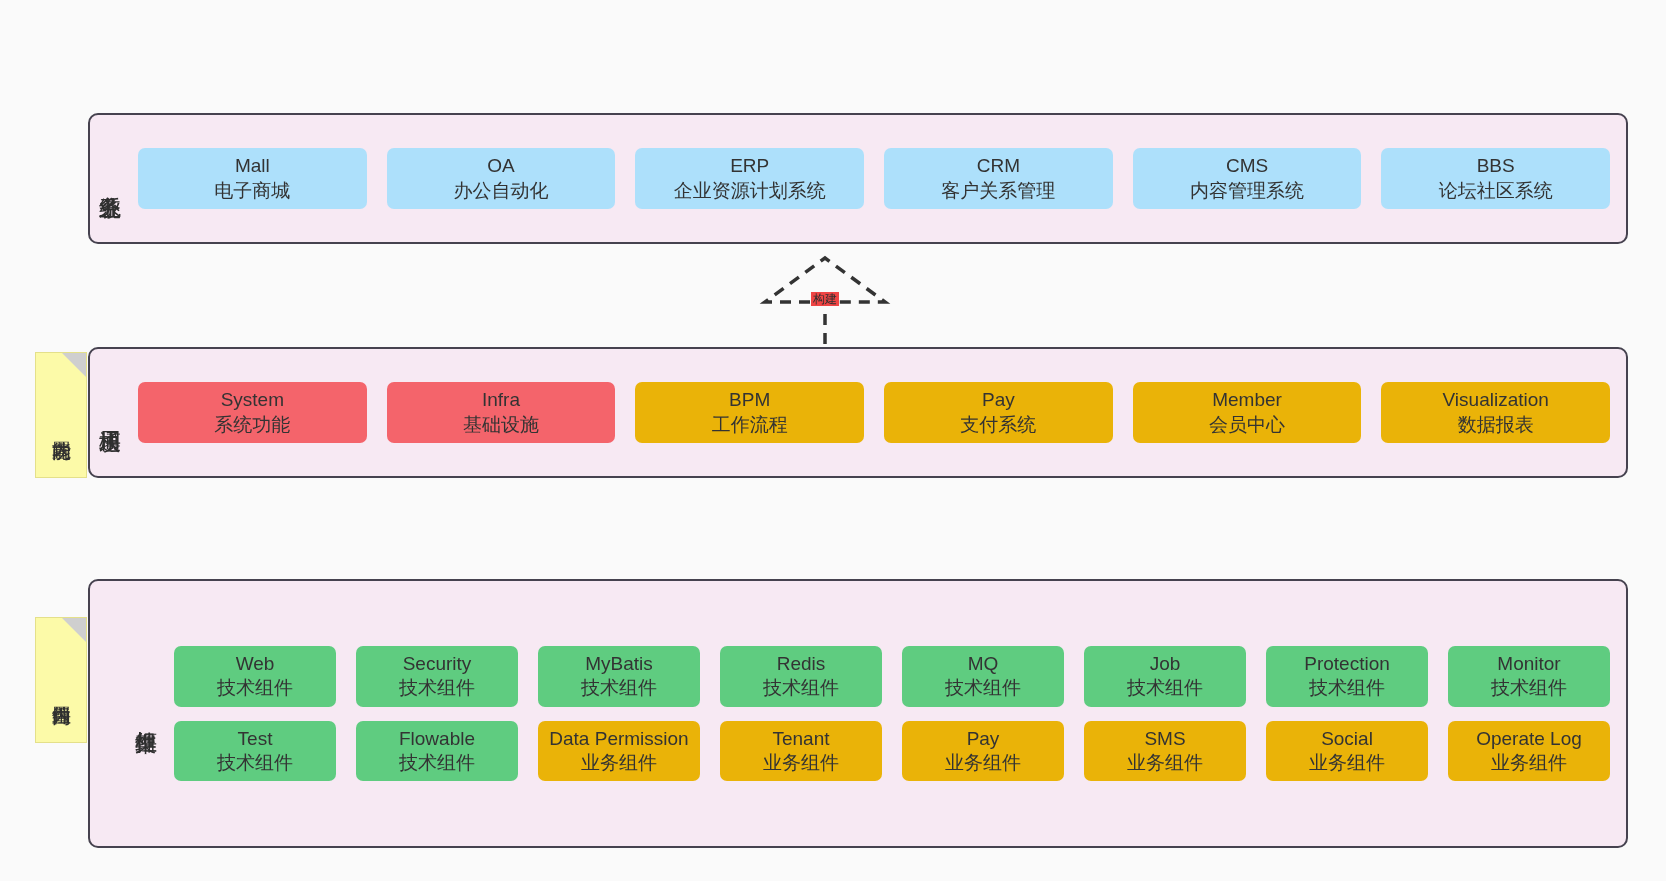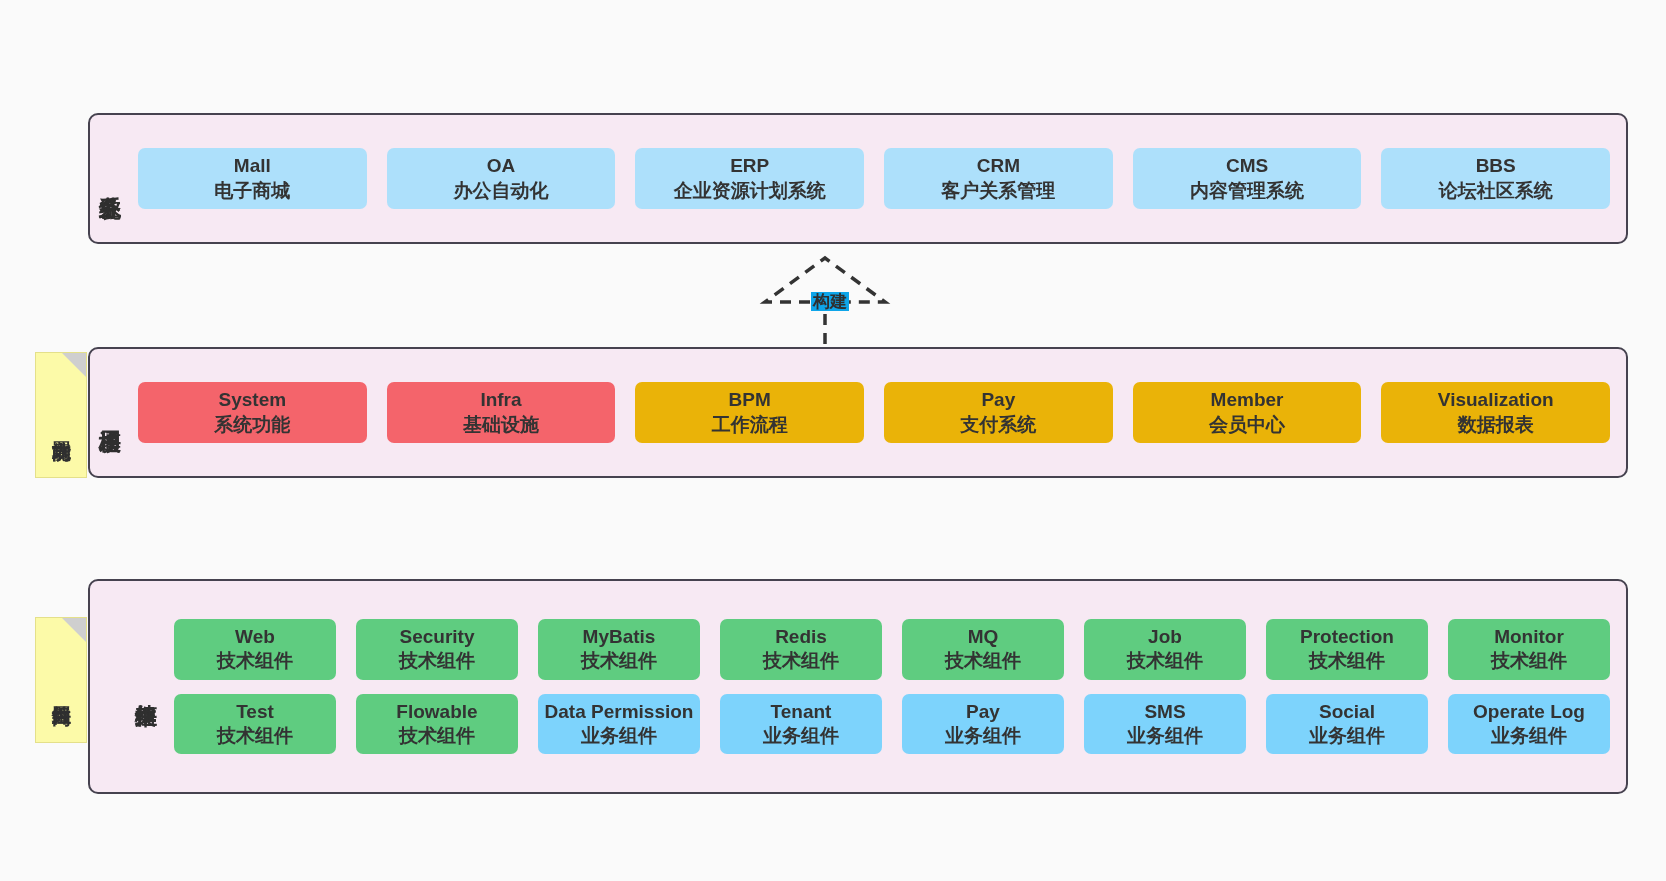--- a/index.html
+++ b/index.html
@@ -13,21 +13,20 @@
     font-family: "Liberation Sans", "DejaVu Sans", sans-serif;
     color: #333333;
     overflow: hidden;
     position: relative;
   }
 
   #canvas {
     position: relative;
     width: 1666px;
     height: 881px;
-    font-weight: bold;
   }
 
   
   .layer {
     position: absolute;
     box-sizing: border-box;
     background: #f7e9f3;
     border: 2px solid #46424f;
     border-radius: 10px;
     display: flex;
@@ -84,21 +83,21 @@
     min-width: 0;
   }
   .node .n-title { white-space: nowrap; }
   .node .n-sub   { white-space: nowrap; }
   .node.wrap .n-title { white-space: normal; }
 
   .blue        { background: #ade0fb; }
   .red-strong  { background: #f4646b; text-align: center; }
   .red-light   { background: #eab308; }
   .green-strong{ background: #5fcc80; }
-  .green-light { background: #7dd3fc; justify-content: flex-end; }
+  .green-light { background: #eab308; justify-content: flex-end; }
 
   
   .note {
     position: absolute;
     box-sizing: border-box;
     background: #fcfaa8;
     border: 1px solid #e4e08a;
     display: flex;
     align-items: center;
     justify-content: center;
@@ -121,25 +120,25 @@
     border-top: 24px solid #cfcfcf;
   }
 
   
   .connector {
     position: absolute;
     z-index: 2;
   }
   .connector .conn-label {
     position: absolute;
-    font-size: 17px;
+    font-size: 12px;
     line-height: 1;
     color: #2f2f2f;
     white-space: nowrap;
-    background: #0ea5e9;
+    background: #ef4444;
     padding: 1px 2px;
   }
 </style>
 </head>
 <body>
 
 <div id="canvas">
 
   <div class="layer" id="layer-business-system" style="left:88px; top:113px; width:1540px; height:131px;">
     <div class="layer-title">业务系统</div>
@@ -216,21 +215,21 @@
       </div>
     </div>
   </div>
 
 
   <div class="note" style="left:35px; top:617px; width:52px; height:126px;">
     <span class="fold"></span>
     <span>内置组件</span>
   </div>
 
-  <div class="layer" id="layer-framework-component" style="left:88px; top:579px; width:1540px; height:215px;padding-left:36px;">
+  <div class="layer" id="layer-framework-component" style="left:88px; top:579px; width:1540px; height:269px;padding-left:36px;">
     <div class="layer-title">框架组件</div>
     <div class="layer-body">
 
       <div class="row">
         <div class="node green-strong">
           <span class="n-title">Web</span>
           <span class="n-sub">技术组件</span>
         </div>
         <div class="node green-strong">
           <span class="n-title">Security</span>

